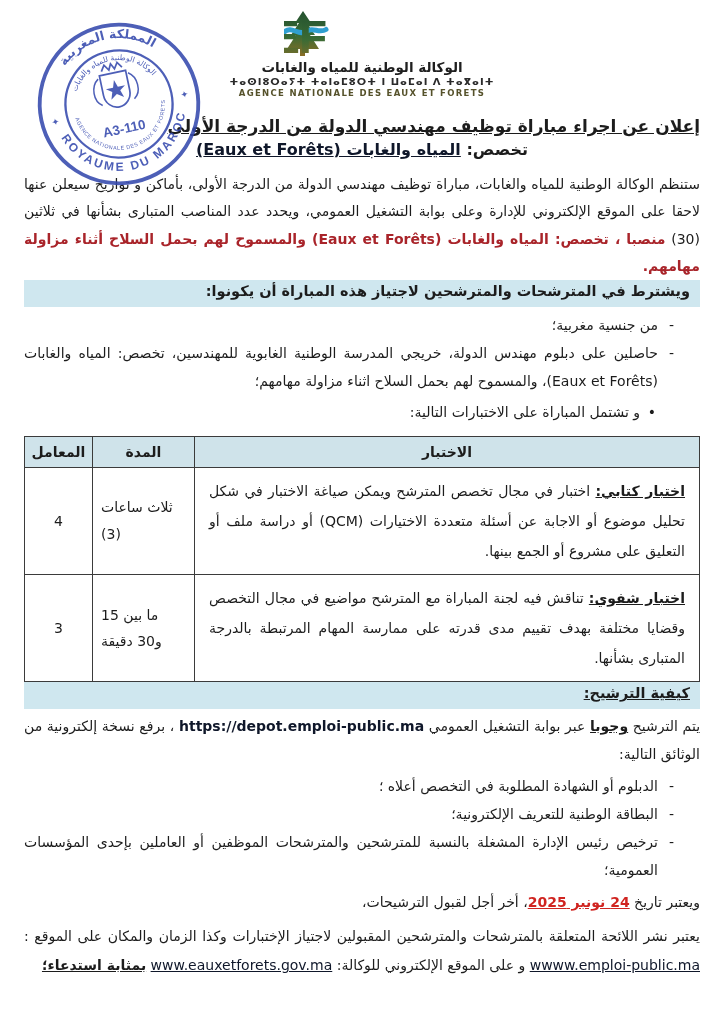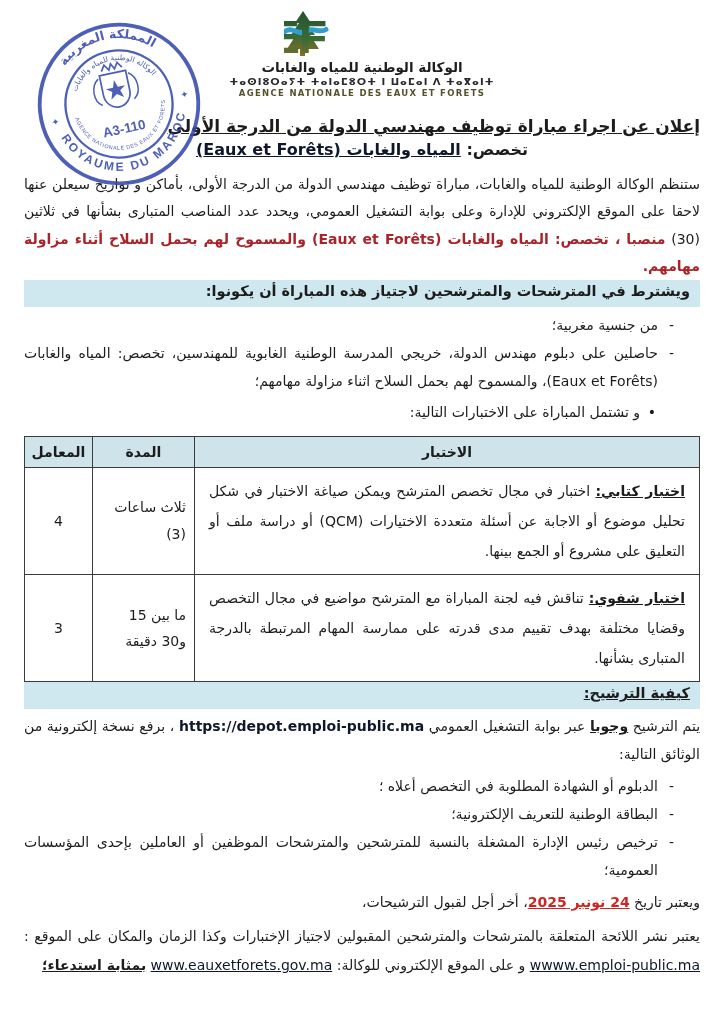--- a/index.html
+++ b/index.html
@@ -34,21 +34,21 @@
   ul.dash-list li { position:relative; padding-right:16px; font-size:14px; line-height:2.0;
                     text-align:justify; }
   ul.dash-list li::before { content:"-"; position:absolute; right:0; top:0; }
   .tests-intro { margin:4px 44px 0 0; font-size:14px; position:relative; padding-right:16px; line-height:1.9;}
   .tests-intro::before { content:"•"; position:absolute; right:0; top:0; }
   
   table.exam { width:100%; border-collapse:collapse; margin-top:10px; }
   table.exam th, table.exam td { border:1.4px solid #3b3b3b; font-size:14px; }
   table.exam th { background:#cfe3ea; font-weight:bold; padding:7px 6px; }
   table.exam td.test-cell { padding:8px 14px; text-align:justify; line-height:2.15; }
-  table.exam td.mid-cell { width:102px; text-align:right; vertical-align:middle;
+  table.exam td.mid-cell { width:102px; text-align:left; vertical-align:middle;
                            padding:24px 8px; line-height:1.9; }
   table.exam td.coef-cell { width:68px; text-align:center; vertical-align:middle; }
   .test-title { font-weight:bold; text-decoration:underline; }
   
   .u-bold { font-weight:bold; text-decoration:underline; }
   .link { color:#0f172a; font-weight:bold; }
   .link.underline { text-decoration:underline; font-weight:normal; }
   .date-red { color:#d02420; font-weight:bold; text-decoration:underline;margin-top:35px; }
   .deadline { font-size:14px; line-height:2.0; margin-top:4px; }
   .footer-para { font-size:14px; line-height:2.1; text-align:justify; margin-top:6px; }

